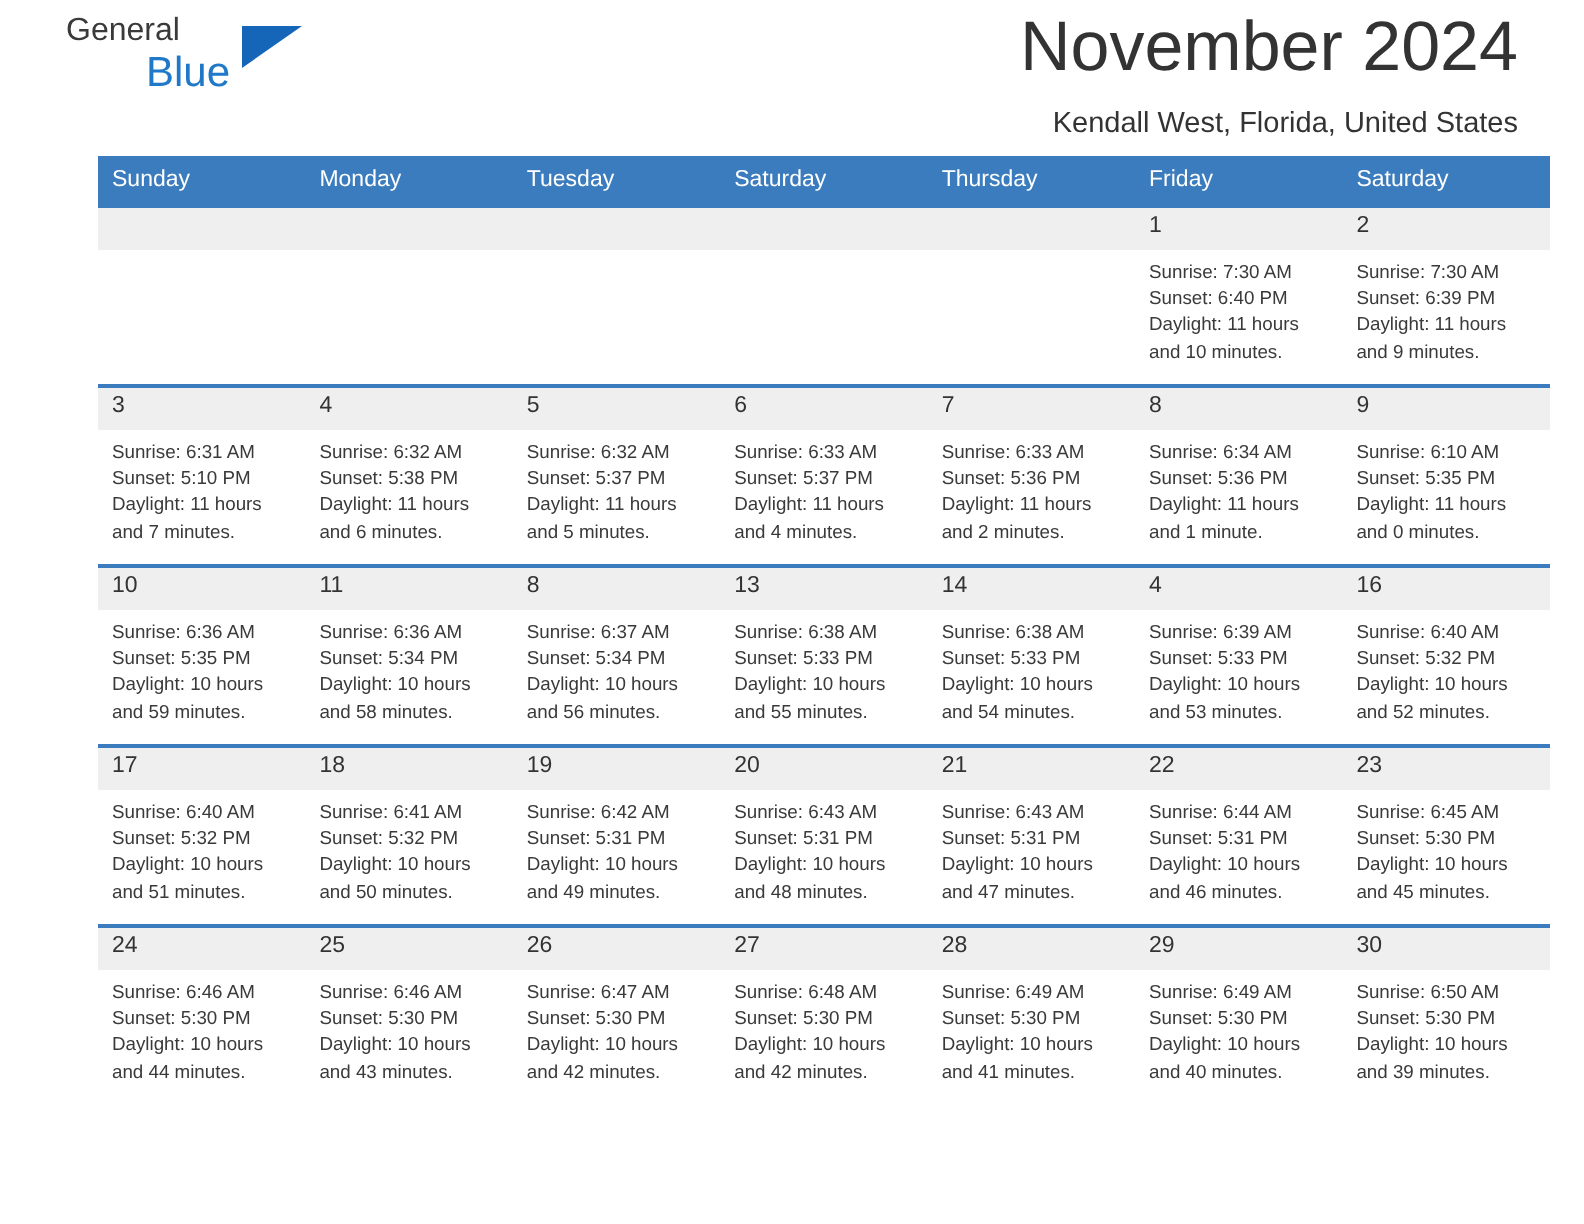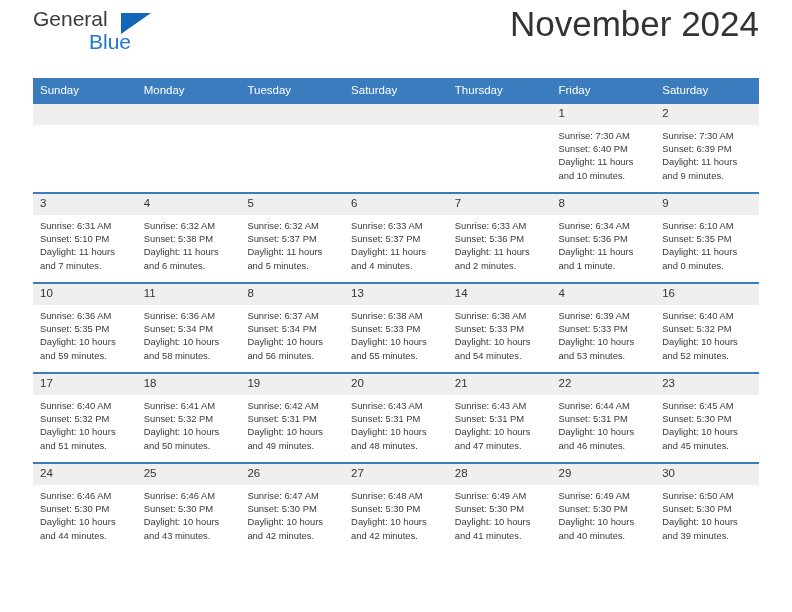--- a/index.html
+++ b/index.html
@@ -31,40 +31,40 @@
     justify-content: space-between;
   }
   .brand {
     position: relative;
     margin-top: 8px;
     width: 130px;
     height: 50px;
     line-height: 1;
   }
   .brand-top {
-    font-size: 21px;
+    font-size: 16px;
     color: #3a3a3a;
     letter-spacing: 0px;
     display: block;
   }
   .brand-tri {
     position: absolute;
     left: 88px;
     top: 5px;
     width: 0;
     height: 0;
     border-left: 30px solid #1565b8;
     border-bottom: 21px solid transparent;
   }
   .brand-bottom {
     display: block;
     font-size: 21px;
     color: #2079c8;
     margin-top: 2px;
-    margin-left: 56px;
+    margin-left: 40px;
   }
   .titles {
     text-align: right;
     padding-top: 4px;
   }
   .cal-title {
     font-size: 35px;
     color: #333333;
     font-weight: normal;
     line-height: 1.15;
@@ -76,20 +76,21 @@
     margin-top: 10px;
     white-space: nowrap;
   }
 
   
   table.calendar {
     width: 726px;
     border-collapse: collapse;
     table-layout: fixed;
     margin-top: 4px;
+    margin-left: 16px;
   }
   table.calendar th {
     background: #3b7cbe;
     color: #ffffff;
     font-size: 11.5px;
     font-weight: normal;
     text-align: left;
     padding: 6px 0 6px 7px;
     height: 10px;
   }
@@ -137,20 +138,21 @@
   <div class="header">
 
     <div class="brand">
       <span class="brand-top">General</span>
       <span class="brand-tri"></span>
       <span class="brand-bottom">Blue</span>
     </div>
 
     <div class="titles">
       <div class="cal-title">November 2024</div>
+      <div class="cal-sub">Kendall West, Florida, United States</div>
     </div>
 
   </div>
 
   <table class="calendar">
     <thead>
       <tr>
         <th>Sunday</th>
         <th>Monday</th>
         <th>Tuesday</th>

